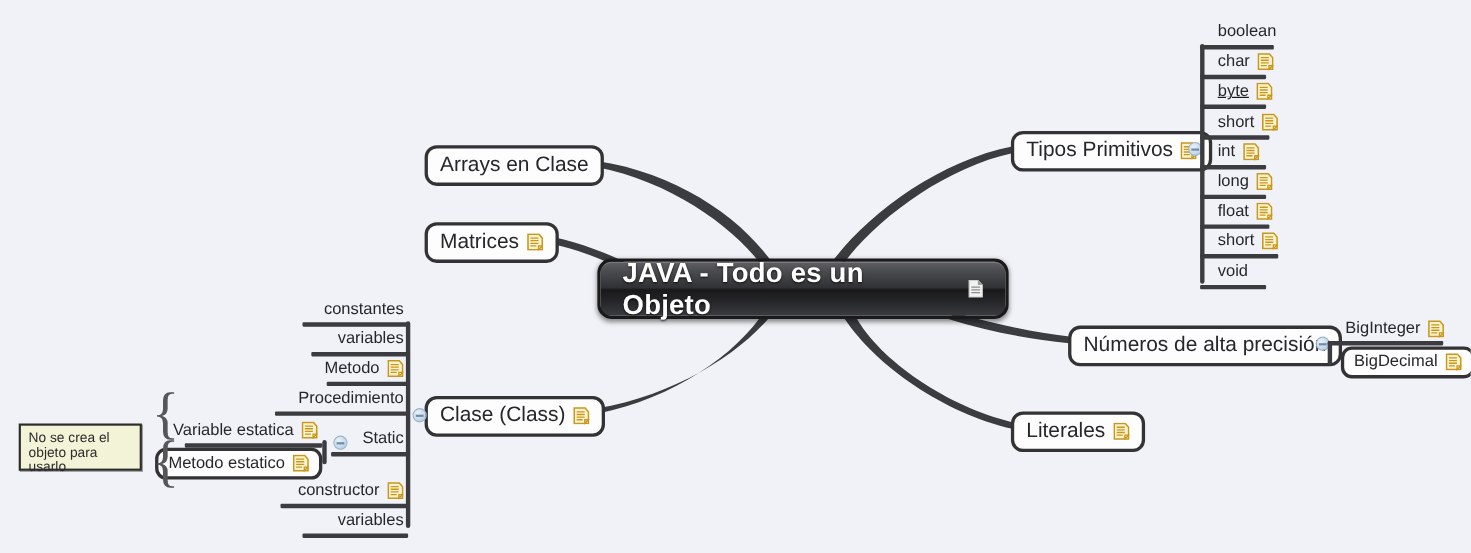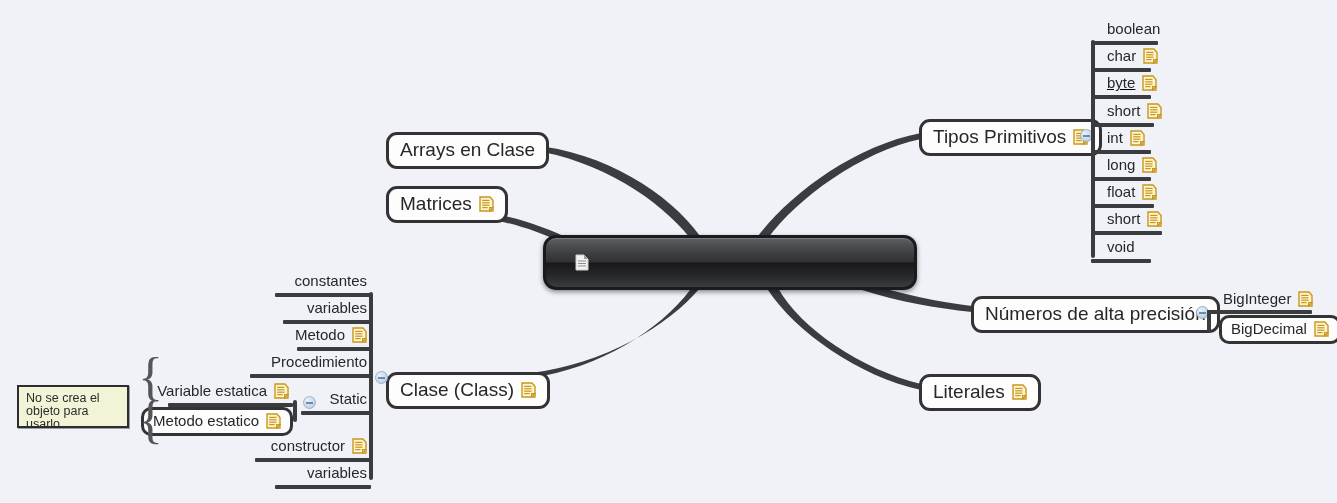--- a/index.html
+++ b/index.html
@@ -111,54 +111,55 @@
 
       <path d="M 690,290 C 660,330 600,368 531,378 L 531,373 C 604,364 668,326 700,288 Z"></path>
 
       <path d="M 862,290 C 900,302 935,308 972,312 L 972,306 C 938,302 902,294 868,284 Z"></path>
 
       <path d="M 768,290 C 796,332 858,376 921,390 L 921,384 C 862,370 800,328 778,288 Z"></path>
     </g>
   </svg>
 
   <div id="root-node">
+    <span class="lbl">JAVA - Todo es un Objeto</span>
     <span class="doc-ico">
       <svg width="14" height="17" viewBox="0 0 14 17">
         <path d="M1 1 H9 L13 5 V16 H1 Z" fill="#f2f2f2" stroke="#cfcfcf" stroke-width="1"></path>
         <path d="M9 1 L13 5 H9 Z" fill="#9a9a9a"></path>
         <g stroke="#8d8d8d" stroke-width="1">
           <line x1="3" y1="7" x2="11" y2="7"></line>
           <line x1="3" y1="9.5" x2="11" y2="9.5"></line>
           <line x1="3" y1="12" x2="11" y2="12"></line>
         </g>
       </svg>
     </span>
   </div>
 
   <div class="node boxed" id="n-arrays" style="left:386px;top:132px;">
     <span class="lbl">Arrays  en Clase</span>
   </div>
 
-  <div class="node boxed" id="n-matrices" style="left:386px;top:186px;">
+  <div class="node boxed" id="n-matrices" style="left:386px;top:202px;">
     <span class="lbl">Matrices</span>
     <span class="note-ico">
       <svg width="15" height="16" viewBox="0 0 15 16">
         <path d="M1 1 H11 L14 4.5 V15 H1 Z" fill="#fdf3cf" stroke="#c8981e" stroke-width="1.4"></path>
         <path d="M10.6 15 V11.6 H14 Z" fill="#fdf3cf" stroke="#c8981e" stroke-width="1.2"></path>
         <g stroke="#c8981e" stroke-width="1.2">
           <line x1="3.2" y1="4.4" x2="10.5" y2="4.4"></line>
           <line x1="3.2" y1="6.8" x2="10.5" y2="6.8"></line>
           <line x1="3.2" y1="9.2" x2="10.5" y2="9.2"></line>
           <line x1="3.2" y1="11.6" x2="8.6" y2="11.6"></line>
         </g>
       </svg>
     </span>
   </div>
 
-  <div class="node boxed" id="n-clase" style="left:386px;top:372px;">
+  <div class="node boxed" id="n-clase" style="left:386px;top:360px;">
     <span class="lbl">Clase (Class)</span>
     <span class="note-ico">
       <svg width="15" height="16" viewBox="0 0 15 16">
         <path d="M1 1 H11 L14 4.5 V15 H1 Z" fill="#fdf3cf" stroke="#c8981e" stroke-width="1.4"></path>
         <path d="M10.6 15 V11.6 H14 Z" fill="#fdf3cf" stroke="#c8981e" stroke-width="1.2"></path>
         <g stroke="#c8981e" stroke-width="1.2">
           <line x1="3.2" y1="4.4" x2="10.5" y2="4.4"></line>
           <line x1="3.2" y1="6.8" x2="10.5" y2="6.8"></line>
           <line x1="3.2" y1="9.2" x2="10.5" y2="9.2"></line>
           <line x1="3.2" y1="11.6" x2="8.6" y2="11.6"></line>

